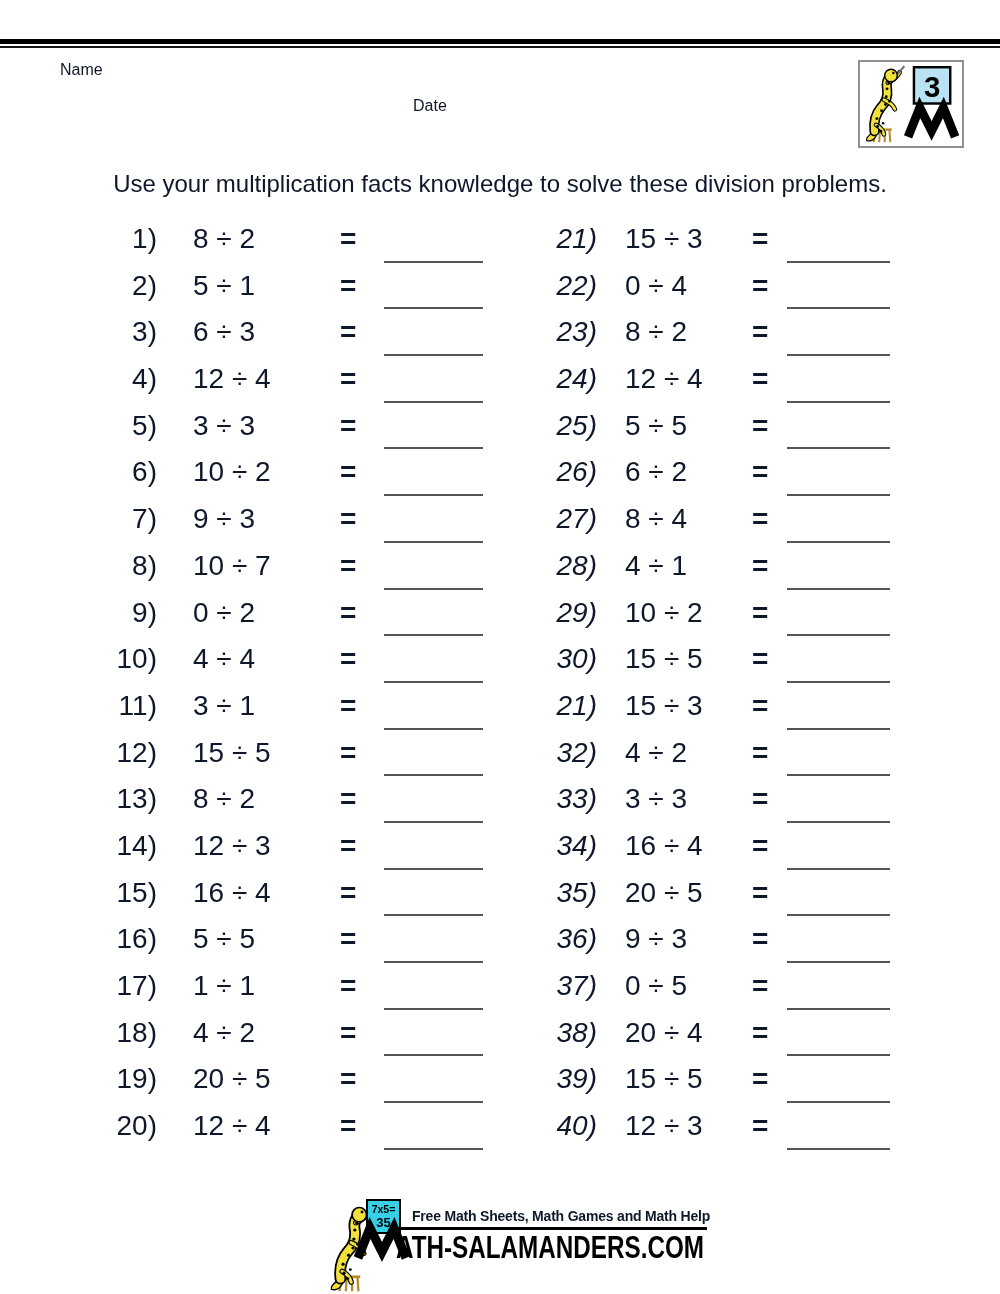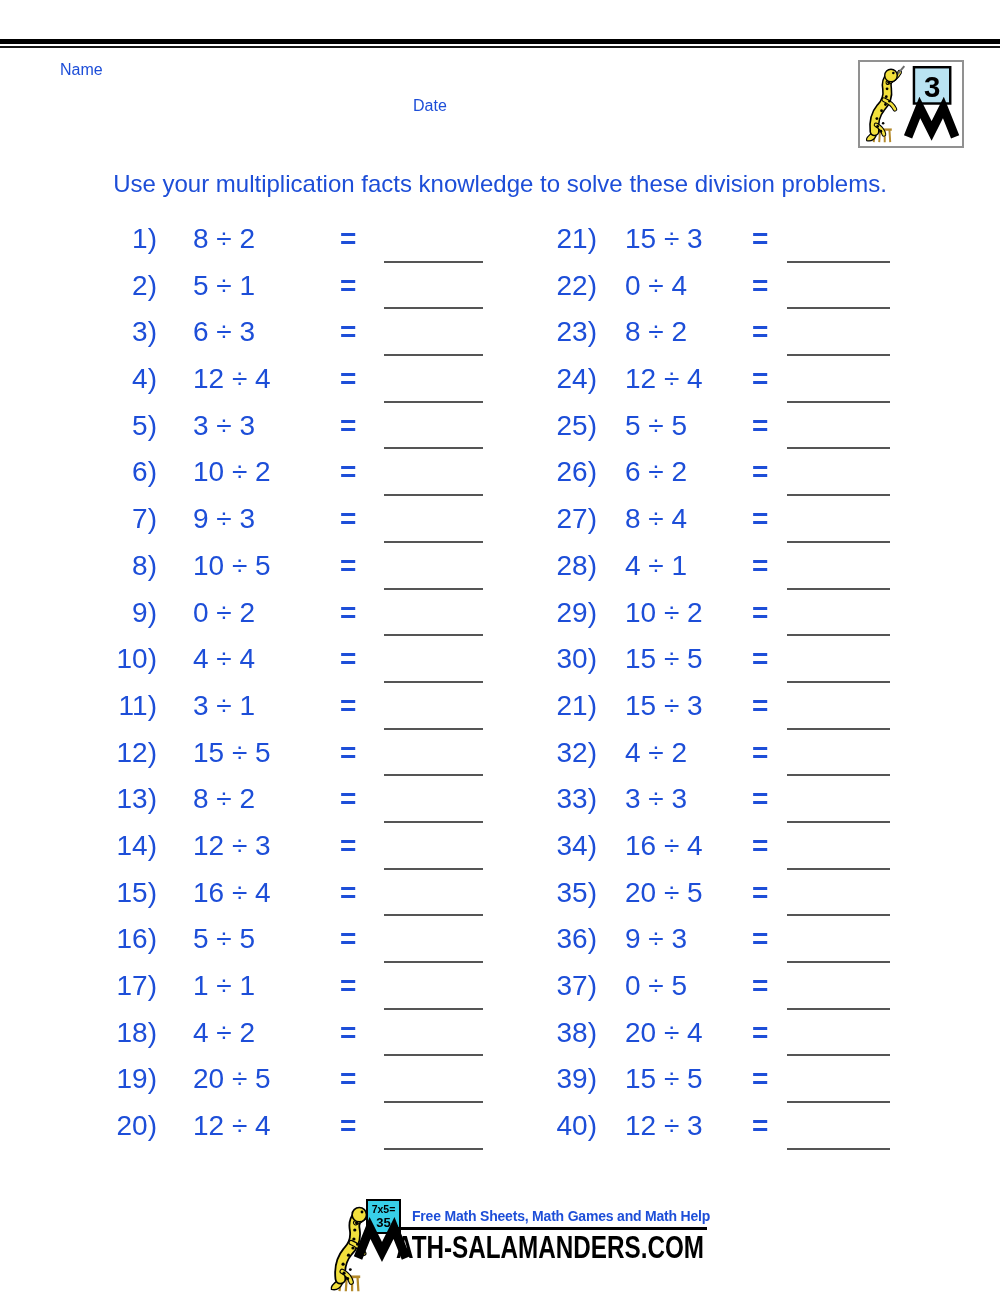--- a/index.html
+++ b/index.html
@@ -1,18 +1,18 @@
 <!DOCTYPE html>
 <html><head>
 <meta charset="utf-8">
 <style>
   html,body { margin:0; padding:0; background:#fff; }
   #page {
     position:relative; width:1000px; height:1294px; background:#ffffff;
-    font-family:"Liberation Sans", sans-serif; color:#1d4ed8; overflow:hidden;
+    font-family:"Liberation Sans", sans-serif; color:#0f172a; overflow:hidden;
   }
   .rule1 { position:absolute; left:0; top:39px; width:1000px; height:5px; background:#000; }
   .rule2 { position:absolute; left:0; top:46px; width:1000px; height:2px; background:#161616; }
   .name-label { position:absolute; left:60px; top:61px; font-size:16px; }
   .date-label { position:absolute; left:413px; top:61px; font-size:16px;margin-top:36px; }
 
   .grade-logo {
     position:absolute; left:858px; top:60px; width:106px; height:88px;
     border:2px solid #919191; box-sizing:border-box; background:#fff;
   }
@@ -25,21 +25,21 @@
     border-bottom:3px solid #000; padding:0 3px 5px 3px; white-space:nowrap;
   }
   .instruction { position:absolute; left:0; top:170px; width:1000px; text-align:center; font-size:24px; }
 
   .col { position:absolute; top:216px; font-size:28px; }
   .col-left  { left:111px; width:390px; }
   .col-right { left:555px; width:380px; }
   .row { position:relative; height:46.7px; white-space:nowrap; }
   .row span { position:absolute; line-height:46.7px; top:0; }
   .row .num  { left:0; width:46px; text-align:right; }
-  .col-right .row .num { width:42px; }
+  .col-right .row .num { width:42px;font-style:italic; }
   .row .expr { }
   .col-left  .row .expr { left:82px; }
   .col-right .row .expr { left:70px; }
   .row .eq { font-weight:bold; }
   .col-left  .row .eq { left:229px; }
   .col-right .row .eq { left:197px; }
   .row .ans { position:absolute; height:2px; background:#555; top:auto; bottom:0; }
   .col-left  .row .ans { left:273px; width:99px; }
   .col-right .row .ans { left:232px; width:103px; }
 
@@ -144,21 +144,21 @@
       <span class="ans"></span>
     </div>
       <div class="row">
       <span class="num">7)</span>
       <span class="expr">9 ÷ 3</span>
       <span class="eq">=</span>
       <span class="ans"></span>
     </div>
       <div class="row">
       <span class="num">8)</span>
-      <span class="expr">10 ÷ 5</span>
+      <span class="expr">10 ÷ 7</span>
       <span class="eq">=</span>
       <span class="ans"></span>
     </div>
       <div class="row">
       <span class="num">9)</span>
       <span class="expr">0 ÷ 2</span>
       <span class="eq">=</span>
       <span class="ans"></span>
     </div>
       <div class="row">

